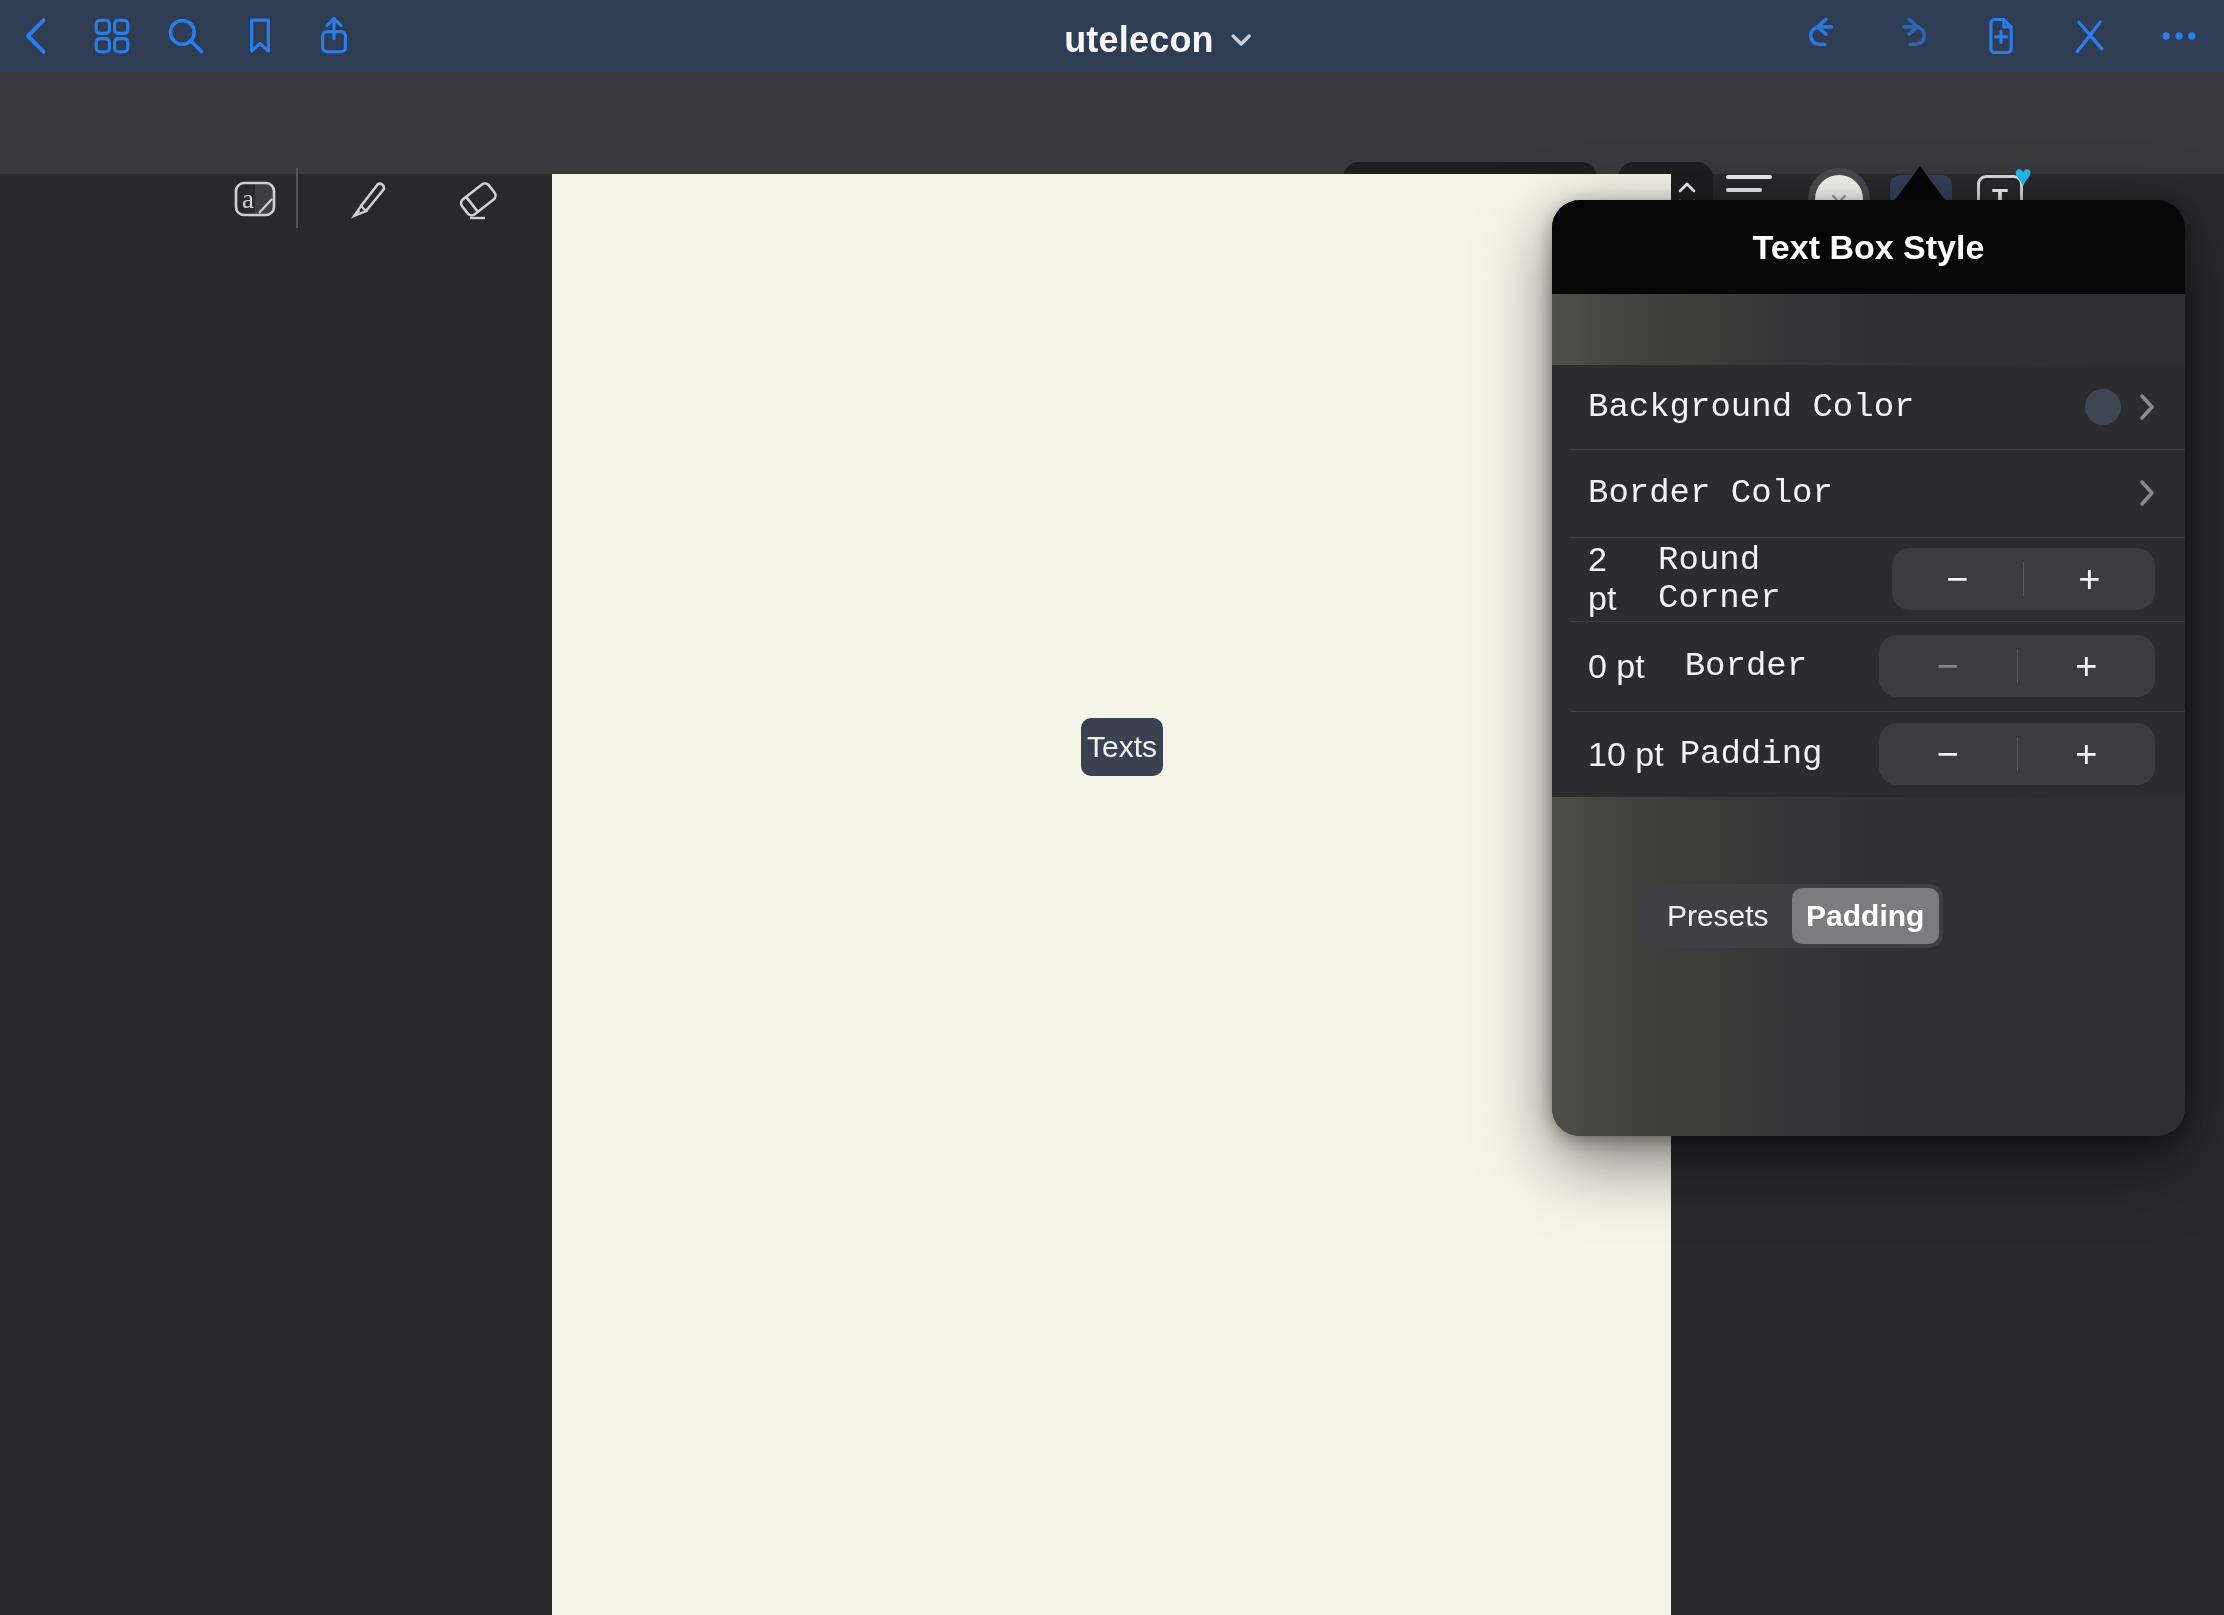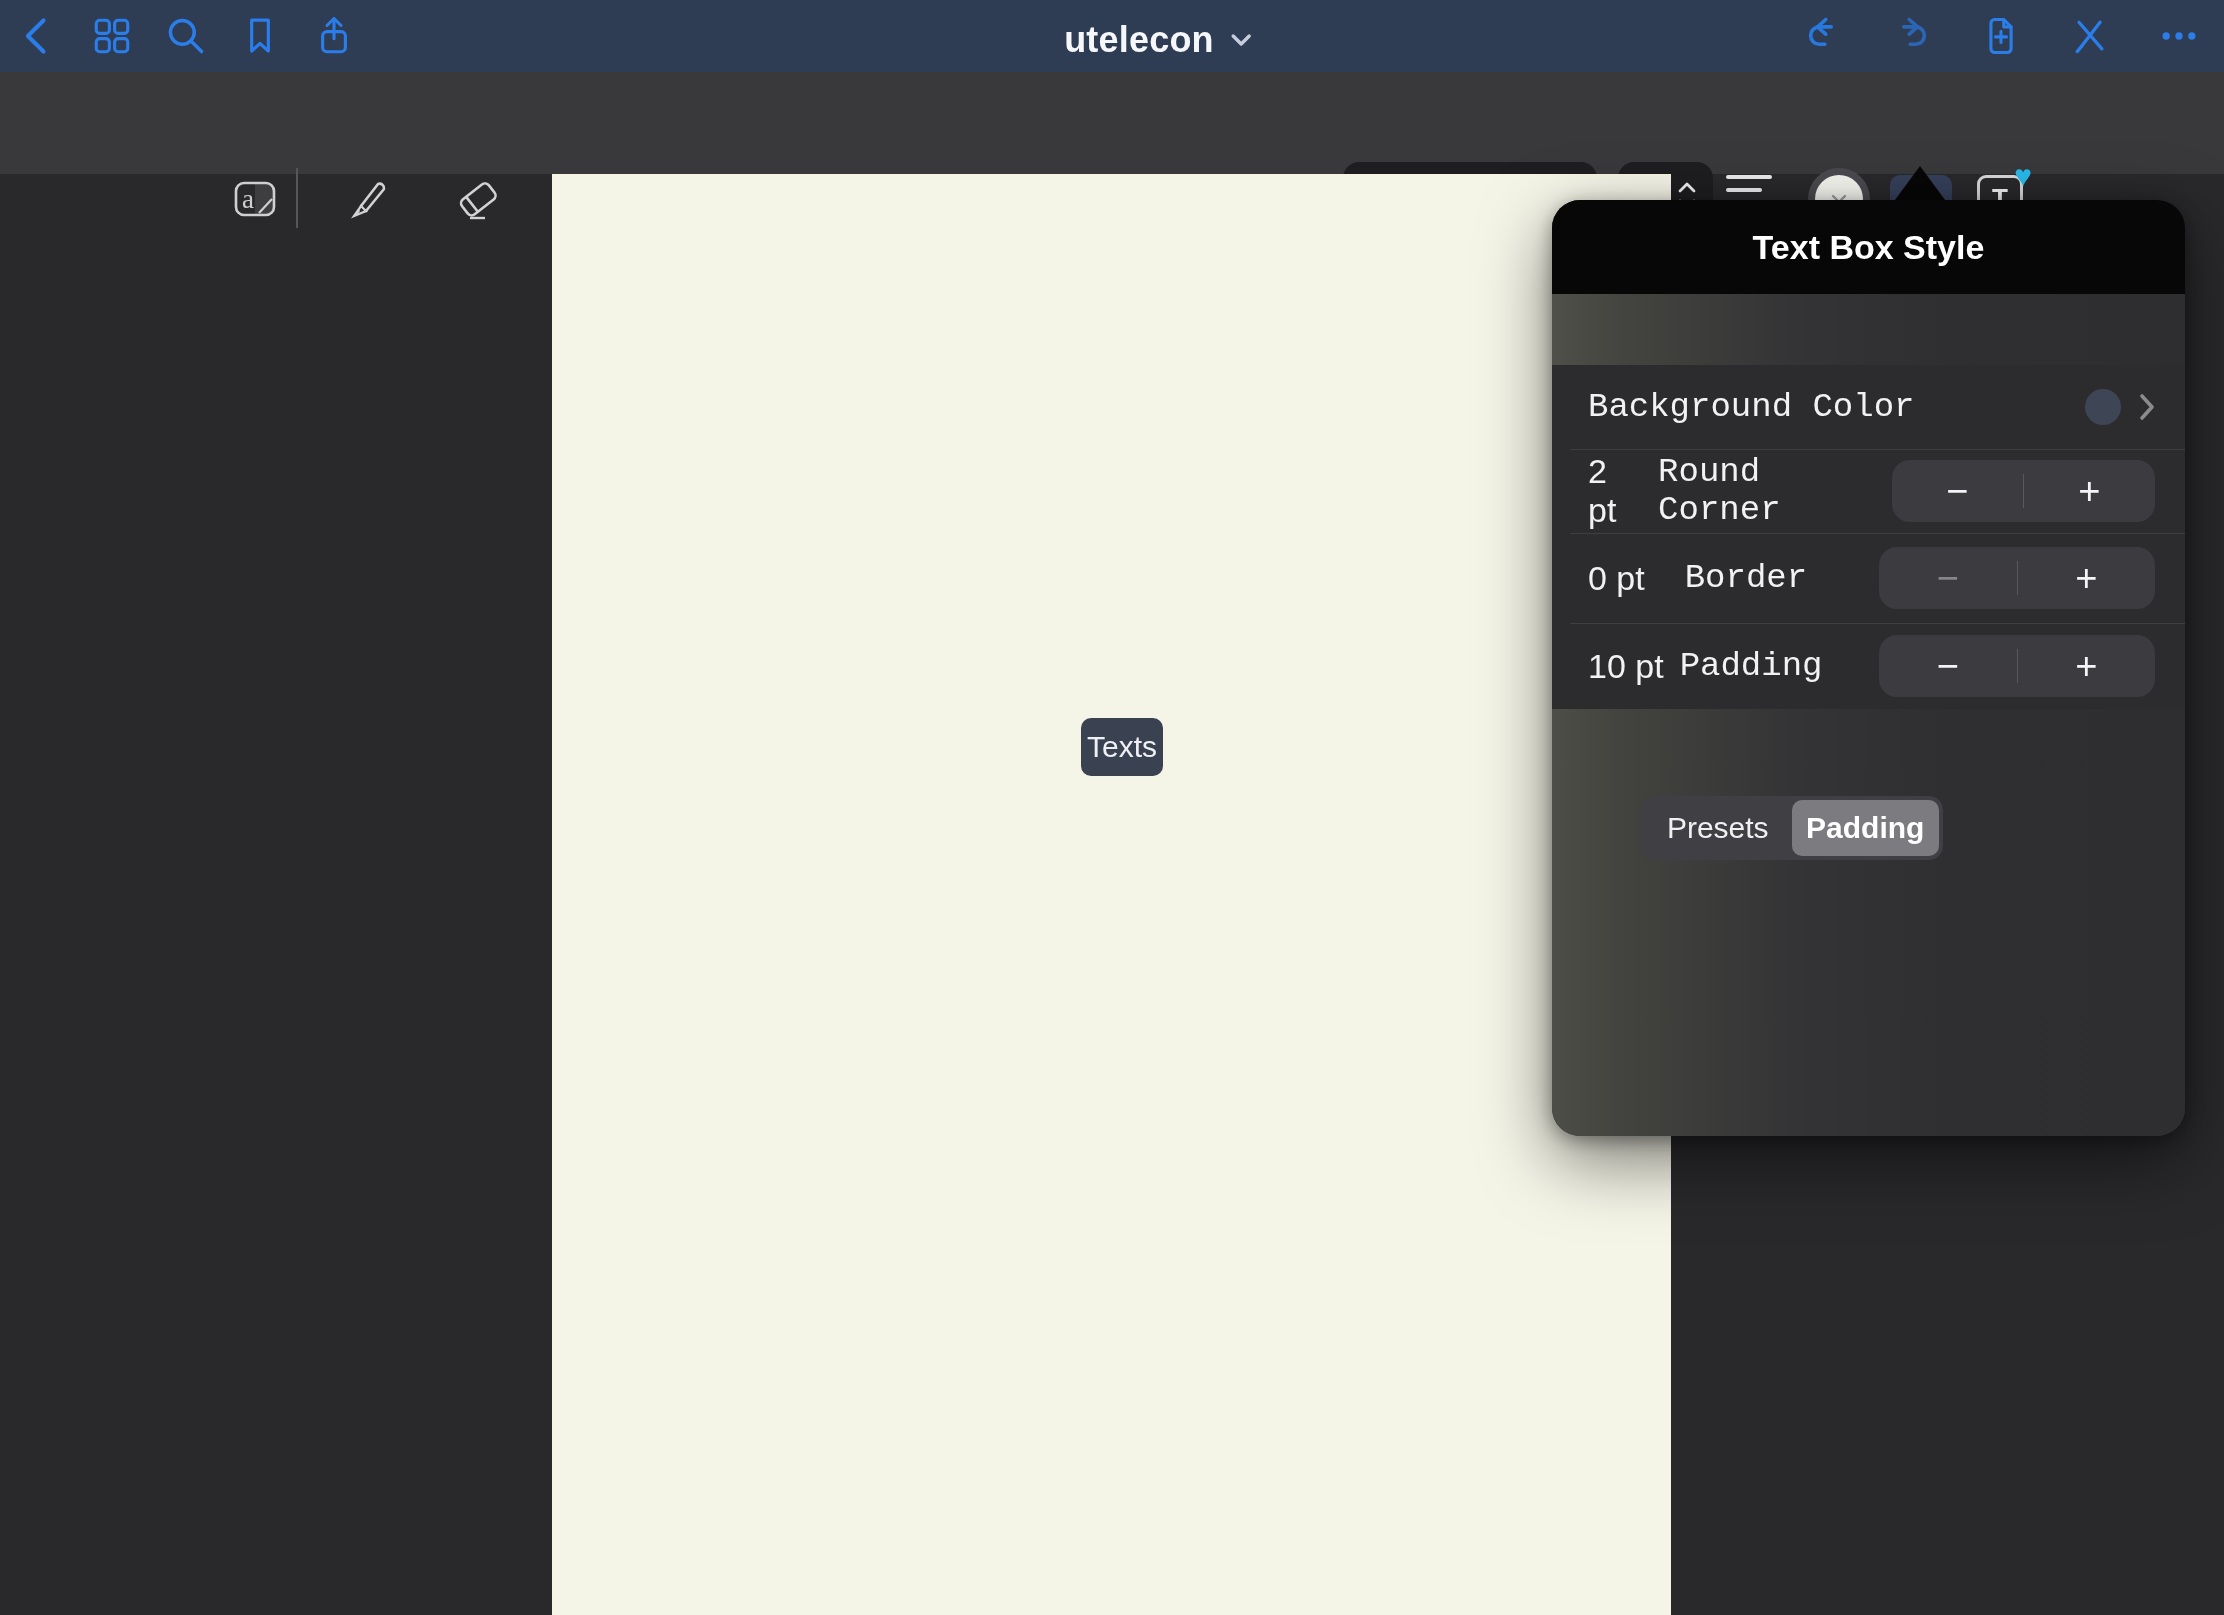--- a/index.html
+++ b/index.html
@@ -307,20 +307,29 @@
       <span class="row-lbl">Background Color</span>
       <span class="row-spacer"></span>
       <span class="swatch-circle"></span>
       <span>
         <svg width="16" height="28" viewBox="0 0 16 28" fill="none" stroke="#8a8a8f" stroke-width="3.6" stroke-linecap="round" stroke-linejoin="round">
             <polyline points="3 3 13 14 3 25"></polyline>
           </svg>
       </span>
     </div>
 
+    <div class="pop-row rh2">
+      <span class="row-lbl">Border Color</span>
+      <span class="row-spacer"></span>
+      <span>
+        <svg width="16" height="28" viewBox="0 0 16 28" fill="none" stroke="#8a8a8f" stroke-width="3.6" stroke-linecap="round" stroke-linejoin="round">
+            <polyline points="3 3 13 14 3 25"></polyline>
+          </svg>
+      </span>
+    </div>
 
     <div class="pop-row rh3">
       <span class="row-val">2 pt</span>
       <span class="row-lbl">Round Corner</span>
       <span class="row-spacer"></span>
       <div class="stepper">
         <span class="step-btn">−</span>
         <span class="step-div"></span>
         <span class="step-btn">+</span>
       </div>

